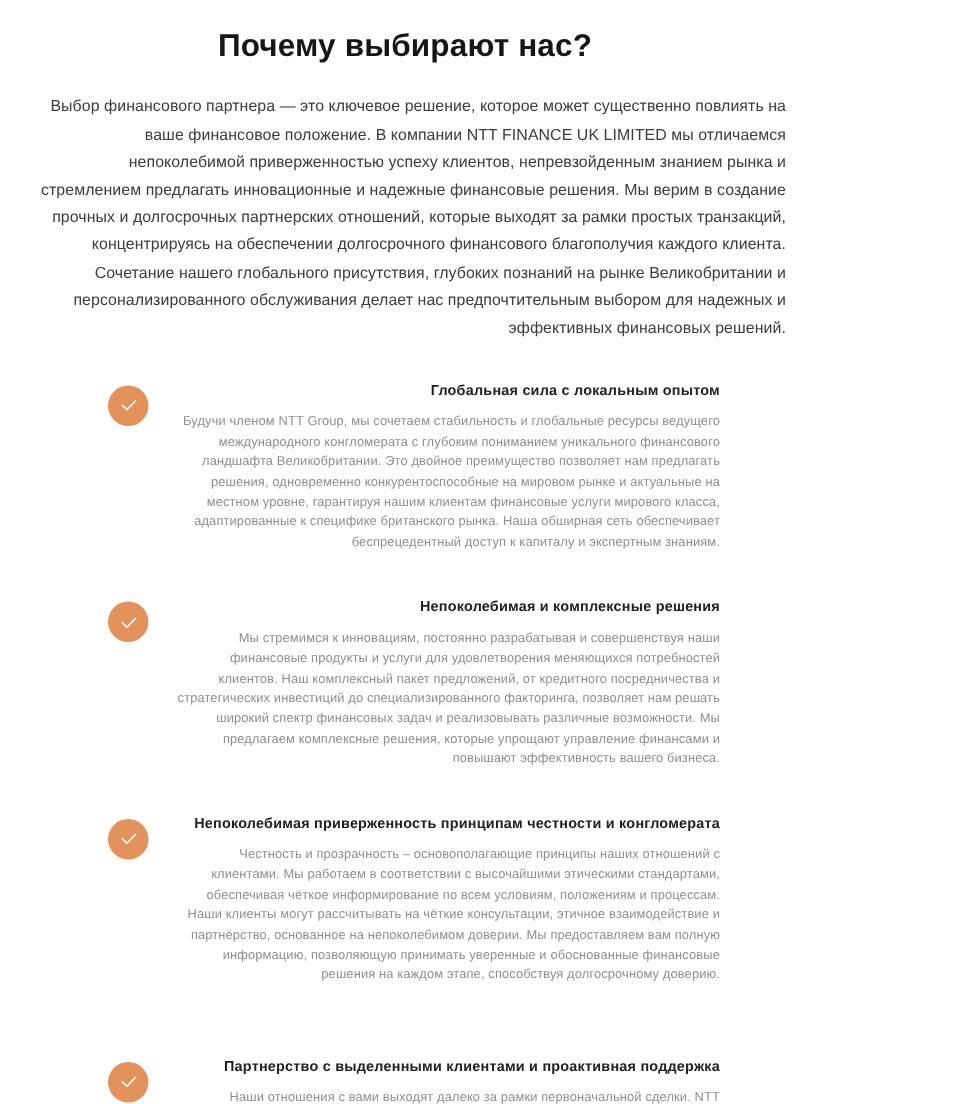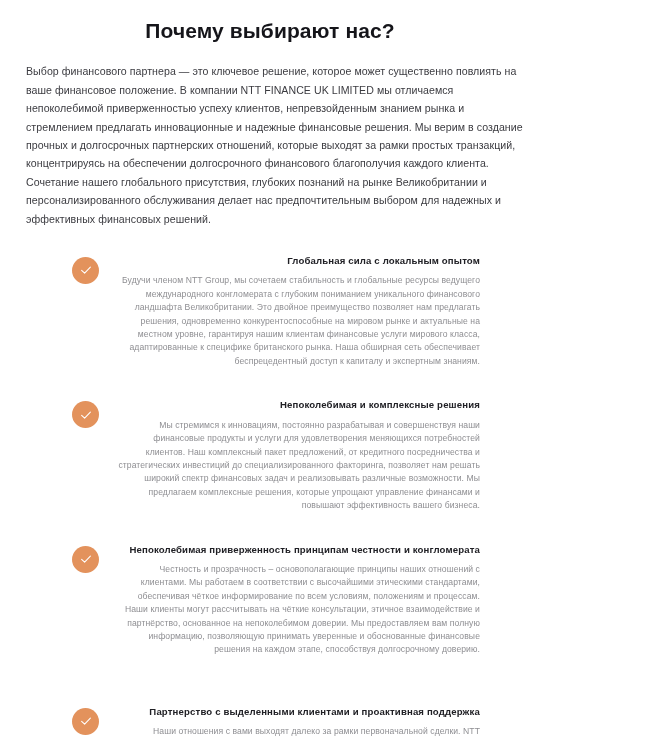--- a/index.html
+++ b/index.html
@@ -27,21 +27,21 @@
     font-weight: 700;
     color: #15151a;
     letter-spacing: 0.1px;
     margin: 0;
     padding-top: 17px;
     line-height: 1.3;
   }
   .intro {
     margin: 0;
     padding: 18px 16px 0 26px;
-    text-align: left;
+    text-align: right;
     font-size: 10.6px;
     line-height: 18.4px;
     color: #3b3b40;
     letter-spacing: 0.05px;
   }
   .features {
     margin: 0;
     padding: 26px 0 0 0;
     list-style: none;
     text-align: right;

